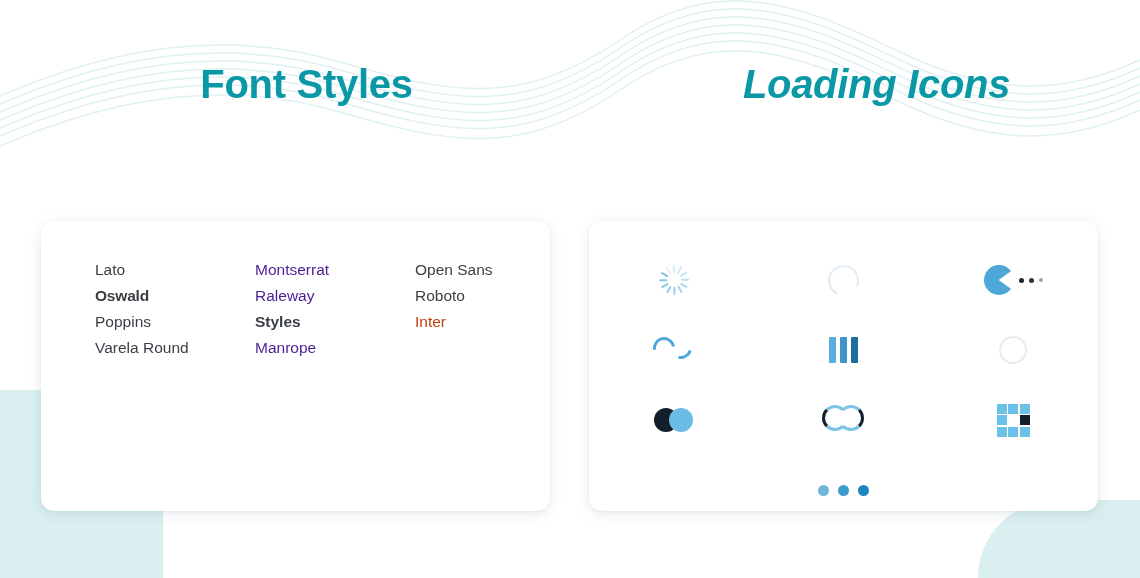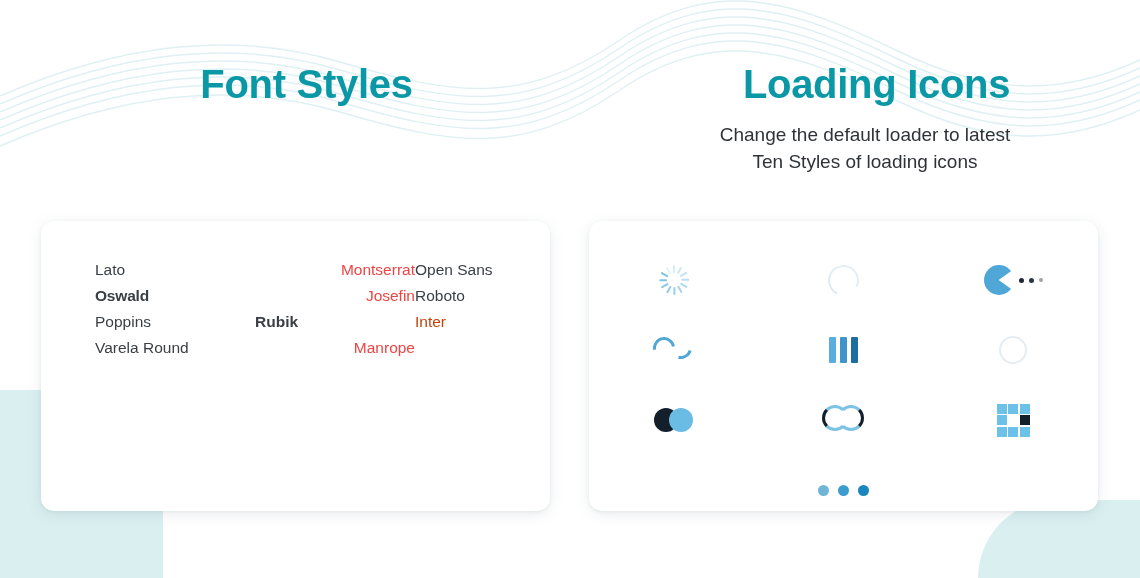--- a/index.html
+++ b/index.html
@@ -22,21 +22,21 @@
     left:0px; top:390px; width:70px; height:188px; border-radius:0;
   }
   .blob-right {
     left:978px; top:500px; width:162px; height:78px;
     border-radius: 80px 0 0 0;
   }
 
   
   .col { position:absolute; top:0; }
   .col-left  { left:0px;   width:590px; }
-  .col-right { left:590px; width:550px; }
+  .col-right { left:590px; width:550px;font-style:italic; }
 
   .title {
     text-align:center;
     font-size:40px;
     font-weight:bold;
     letter-spacing:-0.3px;
     color:#0b98a6;
     margin-top:62px;
     line-height:1.12;
     margin-left:23px;
@@ -64,21 +64,21 @@
   .font-grid {
     position:absolute; left:54px; top:40px;
     width:430px;
     display:grid;
     grid-template-columns: 160px 160px 110px;
     row-gap:8px;
     align-items:center;
   }
   .font-item { font-size:15.5px; color:#3a3f45; white-space:nowrap; }
   .f-bold   { font-weight:bold; }
-  .f-light  { color:#ef4444;text-align:right; }
+  .f-light  { color:#4c1d95; }
   .f-cond   { font-weight:bold; font-stretch:condensed; letter-spacing:-0.2px; }
   .f-mid    { color:#c2410c; }
 
   
   .loader-grid {
     position:absolute; left:0; top:24px; width:509px;
     display:grid;
     grid-template-columns: repeat(3, 1fr);
     row-gap:0px;
   }
@@ -185,36 +185,34 @@
   <div class="blob blob-left2"></div>
   <div class="blob blob-left"></div>
   <div class="blob blob-right"></div>
 
   <div class="col col-left">
     <div class="title">Font Styles</div>
   </div>
 
   <div class="col col-right">
     <div class="title">Loading Icons</div>
-    <div class="subtitle">Change the default loader to latest
-Ten Styles of loading icons</div>
   </div>
 
   <div class="card card-fonts">
     <div class="font-grid">
       <div class="font-item">Lato</div>
       <div class="font-item f-light">Montserrat</div>
       <div class="font-item">Open Sans</div>
 
       <div class="font-item f-cond">Oswald</div>
-      <div class="font-item f-light">Josefin</div>
+      <div class="font-item f-light">Raleway</div>
       <div class="font-item">Roboto</div>
 
       <div class="font-item">Poppins</div>
-      <div class="font-item f-bold">Rubik</div>
+      <div class="font-item f-bold">Styles</div>
       <div class="font-item f-mid">Inter</div>
 
       <div class="font-item">Varela Round</div>
       <div class="font-item f-light">Manrope</div>
 
       <div></div>
       <div></div>
     </div>
   </div>
 

